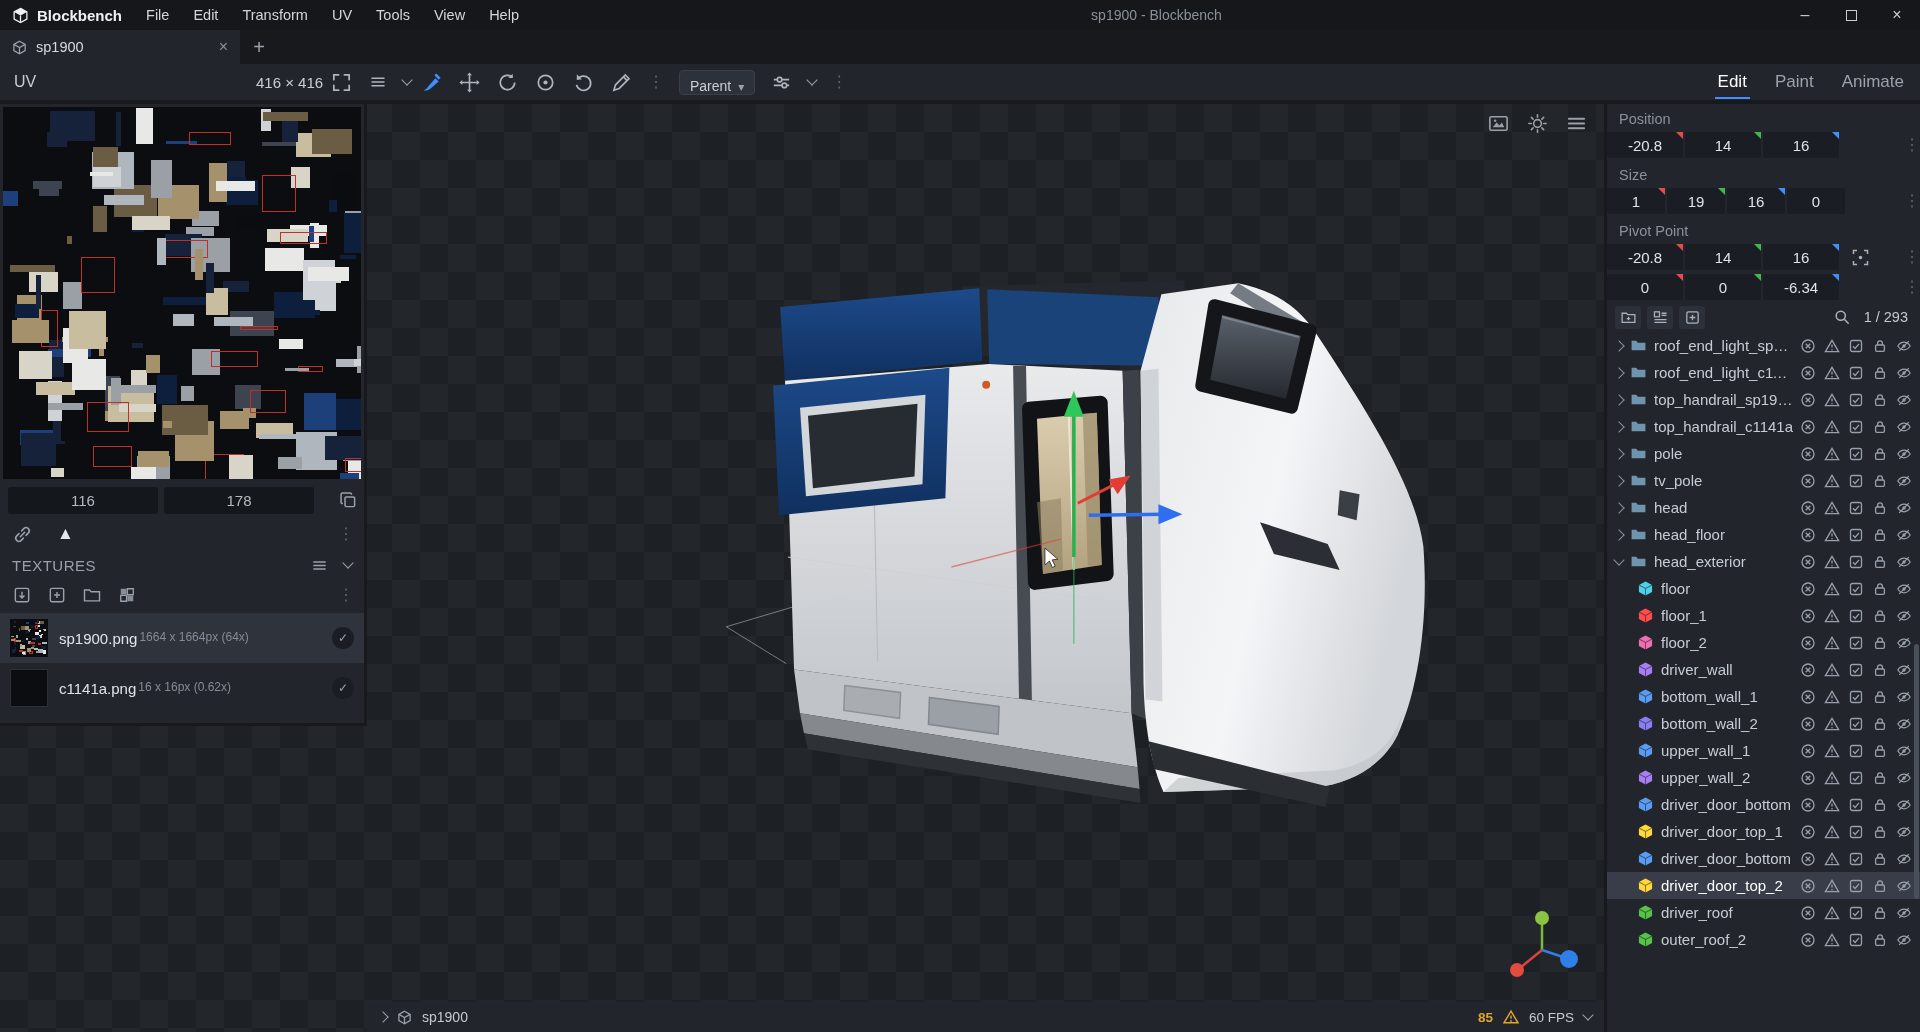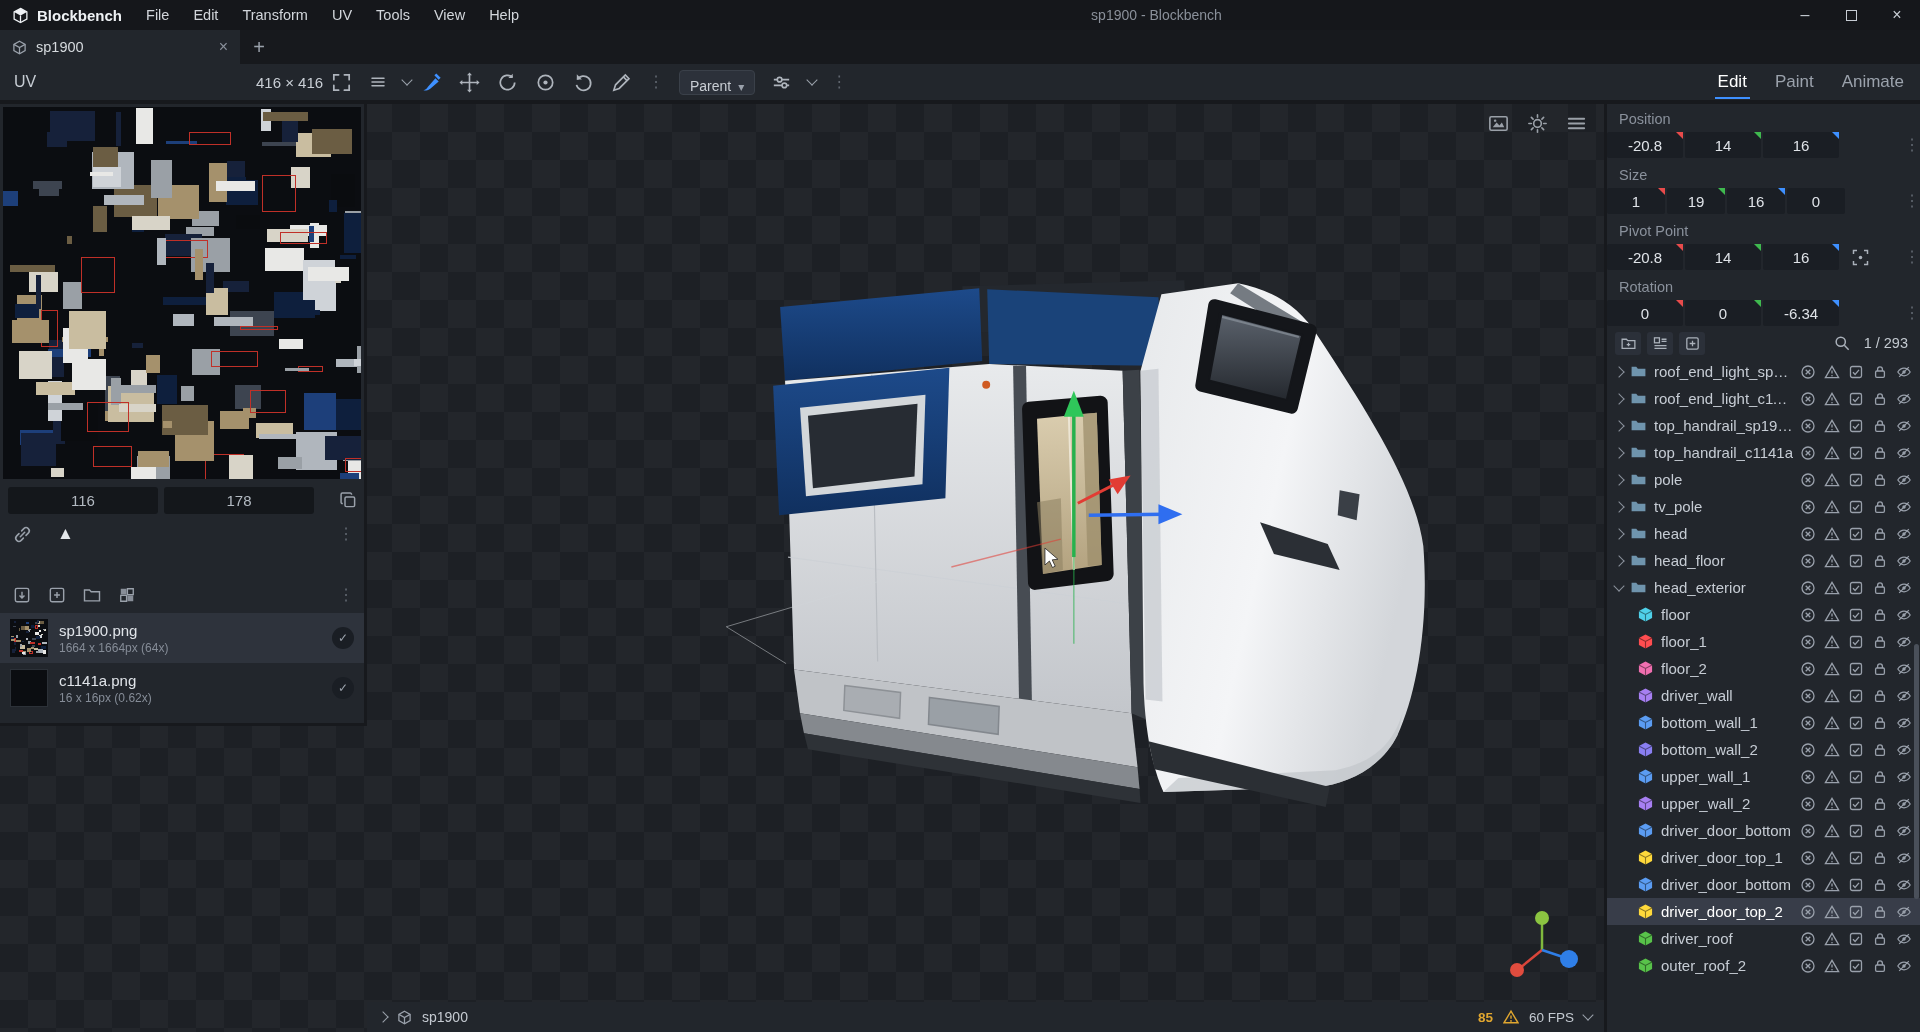--- a/index.html
+++ b/index.html
@@ -78,21 +78,21 @@
   .ph-icons{margin-left:auto;display:flex;align-items:center;gap:16px;color:#9aa1ab;}
   .burger{width:17px;height:17px;}
   .tex-header{position:absolute;left:0;right:0;top:447px;}
   .tex-toolbar{position:absolute;top:481px;left:12px;right:10px;display:flex;gap:15px;align-items:center;color:#9aa1ab;}
   .tex-tool{width:20px;height:20px;}
   .tex-list{position:absolute;top:509px;left:0;right:0;}
   .tex-item{height:50px;display:flex;align-items:center;padding:0 10px;gap:11px;}
   .tex-item.selected{background:#2e333c;}
   .tex-thumb{width:38px;height:38px;background:#0b0d11;position:relative;overflow:hidden;flex:none;}
   .tex-thumb.empty{border:1px solid #2c3138;}
-  .tex-meta{display:flex;flex-direction:column;gap:2px;min-width:0;}
+  .tex-meta{display:flex;flex-direction:row;gap:2px;min-width:0;}
   .tex-name{font-size:15px;color:#e0e4e9;}
   .tex-info{font-size:12px;color:#858c97;}
   .tex-badge{margin-left:auto;width:22px;height:22px;border-radius:50%;background:#1a1e24;color:#99a0aa;display:flex;align-items:center;justify-content:center;font-size:12px;flex:none;}
 
   
   .right-panel{position:absolute;top:104px;right:0;width:316px;bottom:0;background:#22262c;z-index:5;border-left:3px solid #17191d;overflow:hidden;}
   .eg-label{padding:7px 12px 2px;font-size:14.5px;color:#8a919c;height:26px;}
   .eg-row{display:flex;align-items:center;padding:0 0;height:30px;gap:2px;}
   .vbox{width:76px;height:26px;background:#1a1e24;position:relative;display:flex;align-items:center;justify-content:center;font-size:15px;color:#dfe3e8;border-radius:2px;}
   .vbox.small{width:58px;}
@@ -522,20 +522,31 @@
     <span class="link-ic">
       <svg class="icon-svg" viewBox="0 0 24 24" fill="none" stroke="currentColor" stroke-width="1.8" stroke-linecap="round">
           <path d="M9.5 14.5l5-5"></path>
           <path d="M8 11l-2.6 2.6a3.6 3.6 0 005.1 5.1L13 16.2"></path>
           <path d="M11 7.8l2.5-2.5a3.6 3.6 0 015.1 5.1L16 13"></path>
         </svg>
     </span>
     <span class="tri-ic">▲</span>
     <span class="kebab" style="margin-left:auto">⋮</span>
   </div>
+  <div class="ph tex-header">
+    <span class="ph-title">TEXTURES</span>
+    <span class="ph-icons">
+      <span class="burger">
+        <svg class="icon-svg" viewBox="0 0 24 24" fill="none" stroke="currentColor" stroke-width="2" stroke-linecap="round">
+            <path d="M4 7h16M4 12h16M4 17h16"></path>
+          </svg>
+      </span>
+      <span class="chev"></span>
+    </span>
+  </div>
   <div class="tex-toolbar">
     <span class="tex-tool">
       <svg class="icon-svg" viewBox="0 0 24 24" fill="none" stroke="currentColor" stroke-width="1.7">
           <rect x="4" y="4" width="16" height="16" rx="2"></rect>
           <path d="M12 8v7M9 12.5l3 3 3-3"></path>
         </svg>
     </span>
     <span class="tex-tool">
       <svg class="icon-svg" viewBox="0 0 24 24" fill="none" stroke="currentColor" stroke-width="1.7">
           <rect x="4" y="4" width="16" height="16" rx="2"></rect>
@@ -660,21 +671,20 @@
         <div class="vbox">14<span class="vcorner" style="border-top-color: rgb(63, 185, 79);"></span></div>
         <div class="vbox">16<span class="vcorner" style="border-top-color: rgb(62, 144, 255);"></span></div>
         <span class="focus-btn">
           <svg class="icon-svg" viewBox="0 0 24 24" fill="none" stroke="currentColor" stroke-width="1.7">
             <circle cx="12" cy="12" r="2" fill="currentColor" stroke="none"></circle>
             <path d="M4 8V4h4M16 4h4v4M20 16v4h-4M8 20H4v-4"></path>
           </svg>
         </span>
         <span class="kebab">⋮</span>
       </div>
-      <div class="eg-label">Rotation</div>
       <div class="eg-row">
         <div class="vbox">0<span class="vcorner" style="border-top-color: rgb(232, 75, 75);"></span></div>
         <div class="vbox">0<span class="vcorner" style="border-top-color: rgb(63, 185, 79);"></span></div>
         <div class="vbox">-6.34<span class="vcorner" style="border-top-color: rgb(62, 144, 255);"></span></div>
         <span class="kebab">⋮</span>
       </div>
     </div>
   <div class="ol-toolbar">
     <span class="ol-btn">
       <svg viewBox="0 0 24 24" fill="none" stroke="currentColor" stroke-width="1.8">

